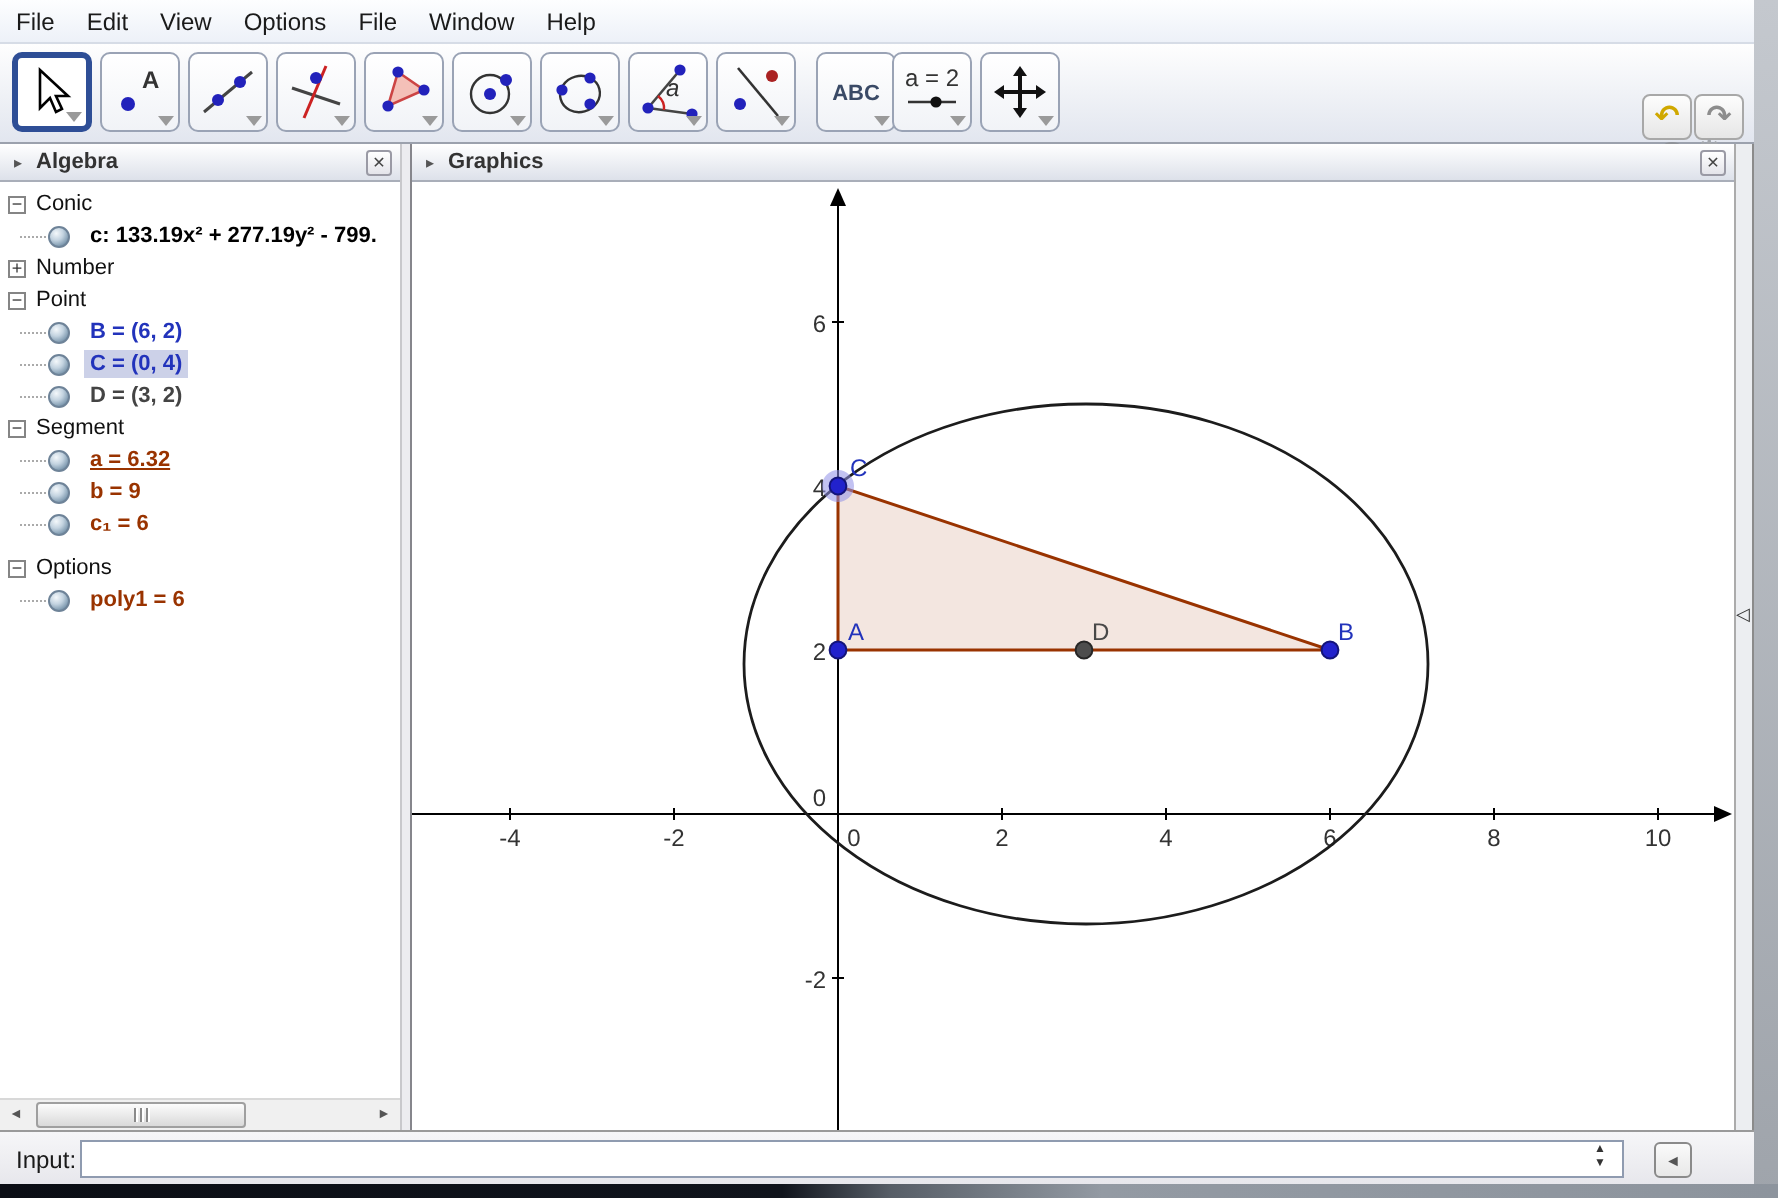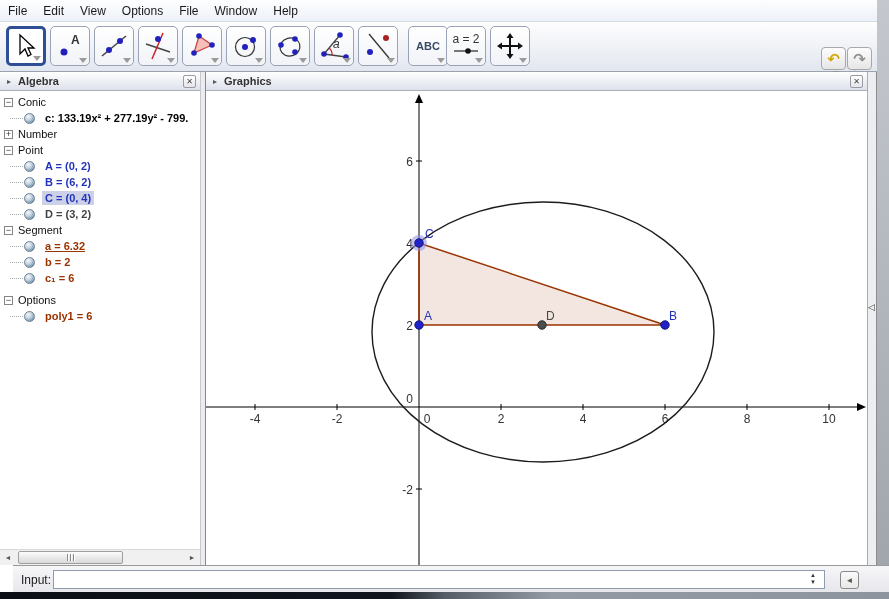--- a/index.html
+++ b/index.html
@@ -68,21 +68,21 @@
             border-left:1px solid #ababab;border-right:1px solid #8b8b8b;}
   .collapse-strip span{position:absolute;top:230px;left:0px;font-size:9px;color:#333;}
   .right-strip{position:absolute;left:877px;top:0;width:12px;height:599px;
             background:linear-gradient(180deg,#c4c8ce,#9fa4ab);}
 
   
   .graphics-body{position:absolute;left:206px;top:91px;width:661px;height:474px;background:#fff;}
   svg text{font-family:"Liberation Sans","DejaVu Sans",sans-serif;font-size:12px;fill:currentColor;color:#333;}
 
   
-  .input-bar{position:absolute;left:13px;top:565px;width:877px;height:27px;border-top:1px solid #9a9a9a;
+  .input-bar{position:absolute;left:0;top:565px;width:877px;height:27px;border-top:1px solid #9a9a9a;
             background:linear-gradient(#f6f6f8,#e7e7ec);font-size:12px;}
   .input-label{position:absolute;left:8px;top:7px;}
   .input-field{position:absolute;left:40px;top:4px;width:772px;height:19px;border:1px solid #8f9bb0;
             background:#fff;font-size:12px;padding:0 14px 0 4px;font-family:inherit;}
   .spinner{position:absolute;left:797px;top:6px;font-size:6px;line-height:7px;color:#333;text-align:center;}
   .input-toggle{position:absolute;left:827px;top:5px;width:19px;height:18px;border:1px solid #8a8a8a;border-radius:3px;
             background:linear-gradient(#fafafa,#e8e8e8);font-size:8px;color:#555;text-align:center;line-height:17px;}
 
   .bottom-strip{position:absolute;left:0;top:592px;width:889px;height:7px;
             background:linear-gradient(90deg,#0b0e15 0%,#10141c 44%,#565d66 50%,#939aa3 62%,#8d949d 100%);}
@@ -247,25 +247,20 @@
       <span class="toggle">+</span>
       <span class="g-label">Number</span>
     </div>
     <div class="t-row">
       <span class="toggle">−</span>
       <span class="g-label">Point</span>
     </div>
     <div class="t-row">
       <span class="conn"></span>
         <span class="marble"></span>
-      <span class="i-label" style="color: rgb(34, 51, 187);">A = (0, 2)</span>
-    </div>
-    <div class="t-row">
-      <span class="conn"></span>
-        <span class="marble"></span>
       <span class="i-label" style="color: rgb(34, 51, 187);">B = (6, 2)</span>
     </div>
     <div class="t-row selected">
       <span class="conn"></span>
         <span class="marble"></span>
       <span class="i-label" style="color: rgb(34, 51, 187);">C = (0, 4)</span>
     </div>
     <div class="t-row">
       <span class="conn"></span>
         <span class="marble"></span>
@@ -276,21 +271,21 @@
       <span class="g-label">Segment</span>
     </div>
     <div class="t-row">
       <span class="conn"></span>
         <span class="marble"></span>
       <span class="i-label" style="color: rgb(153, 51, 0); text-decoration: underline;">a = 6.32</span>
     </div>
     <div class="t-row">
       <span class="conn"></span>
         <span class="marble"></span>
-      <span class="i-label" style="color: rgb(153, 51, 0);">b = 2</span>
+      <span class="i-label" style="color: rgb(153, 51, 0);">b = 9</span>
     </div>
     <div class="t-row">
       <span class="conn"></span>
         <span class="marble"></span>
       <span class="i-label" style="color: rgb(153, 51, 0);">c₁ = 6</span>
     </div>
     <div class="t-row gap">
       <span class="toggle">−</span>
       <span class="g-label">Options</span>
     </div>

